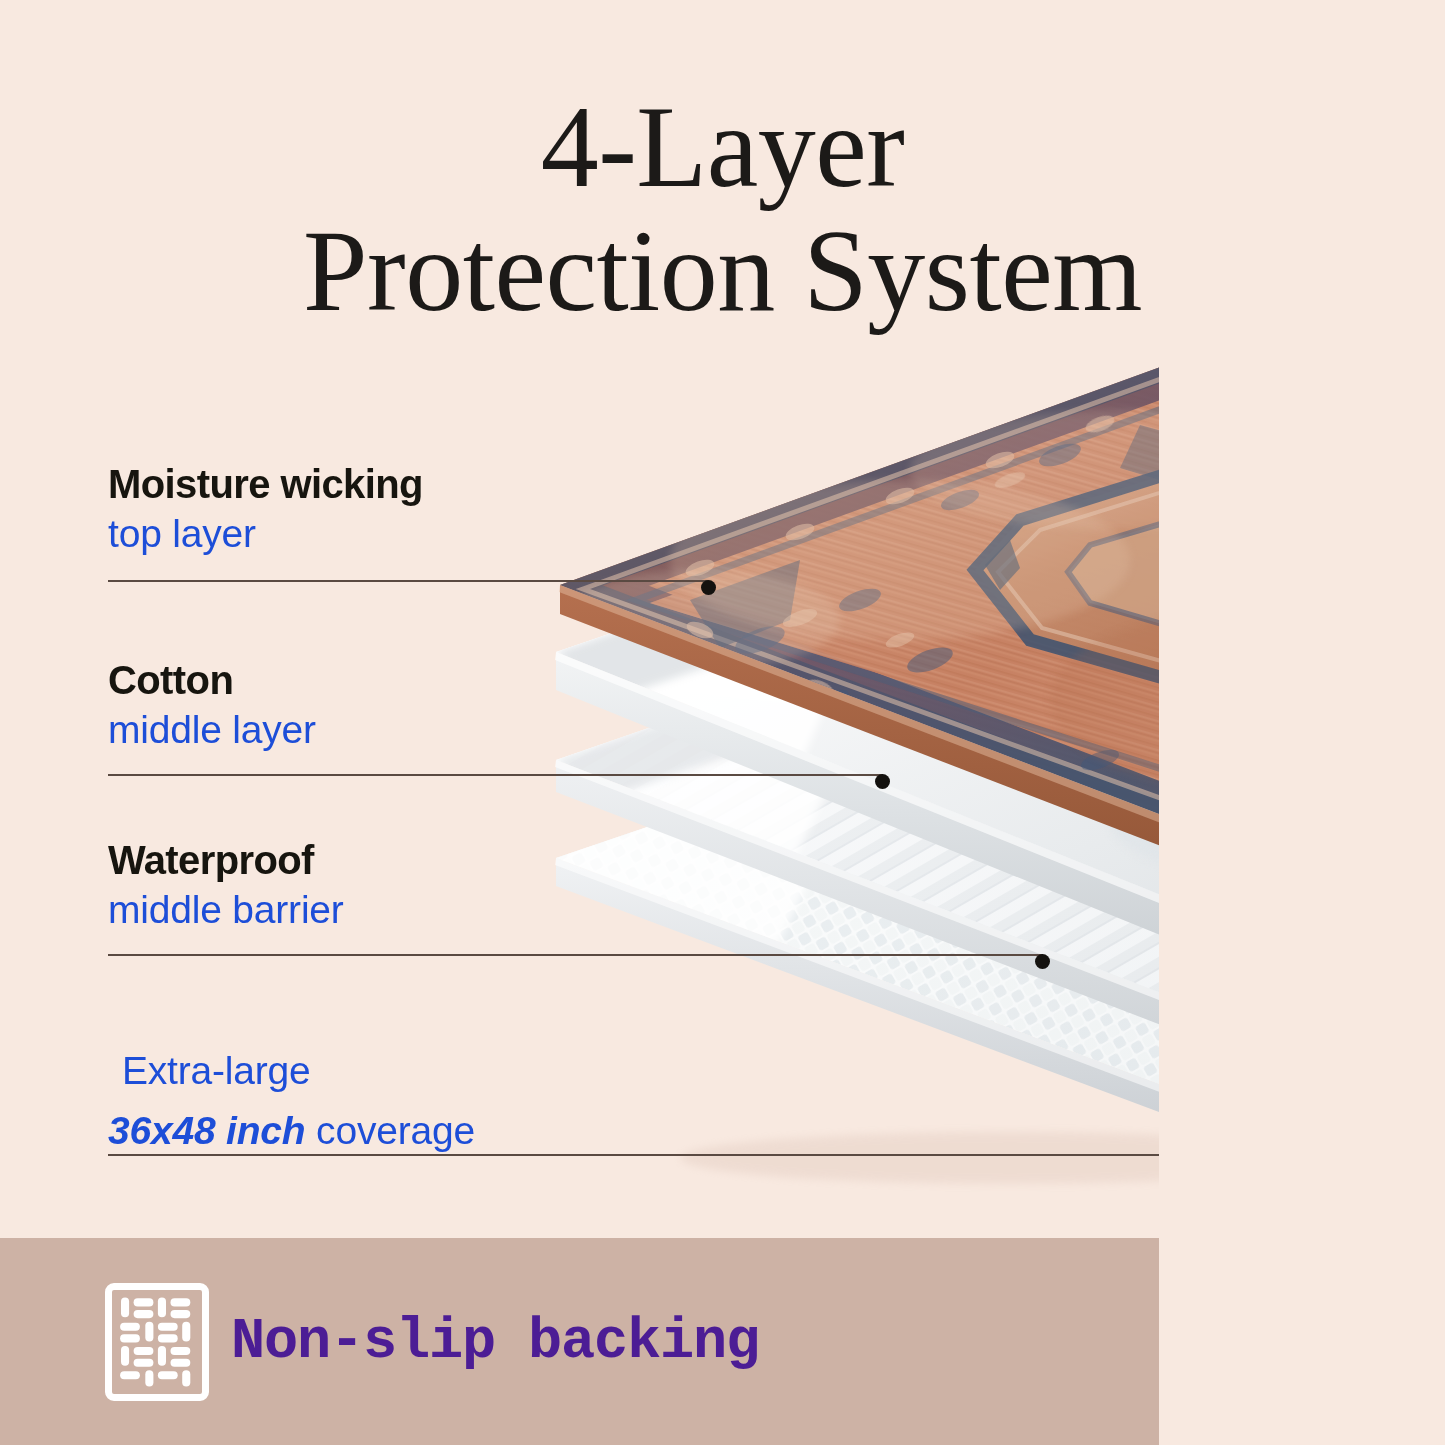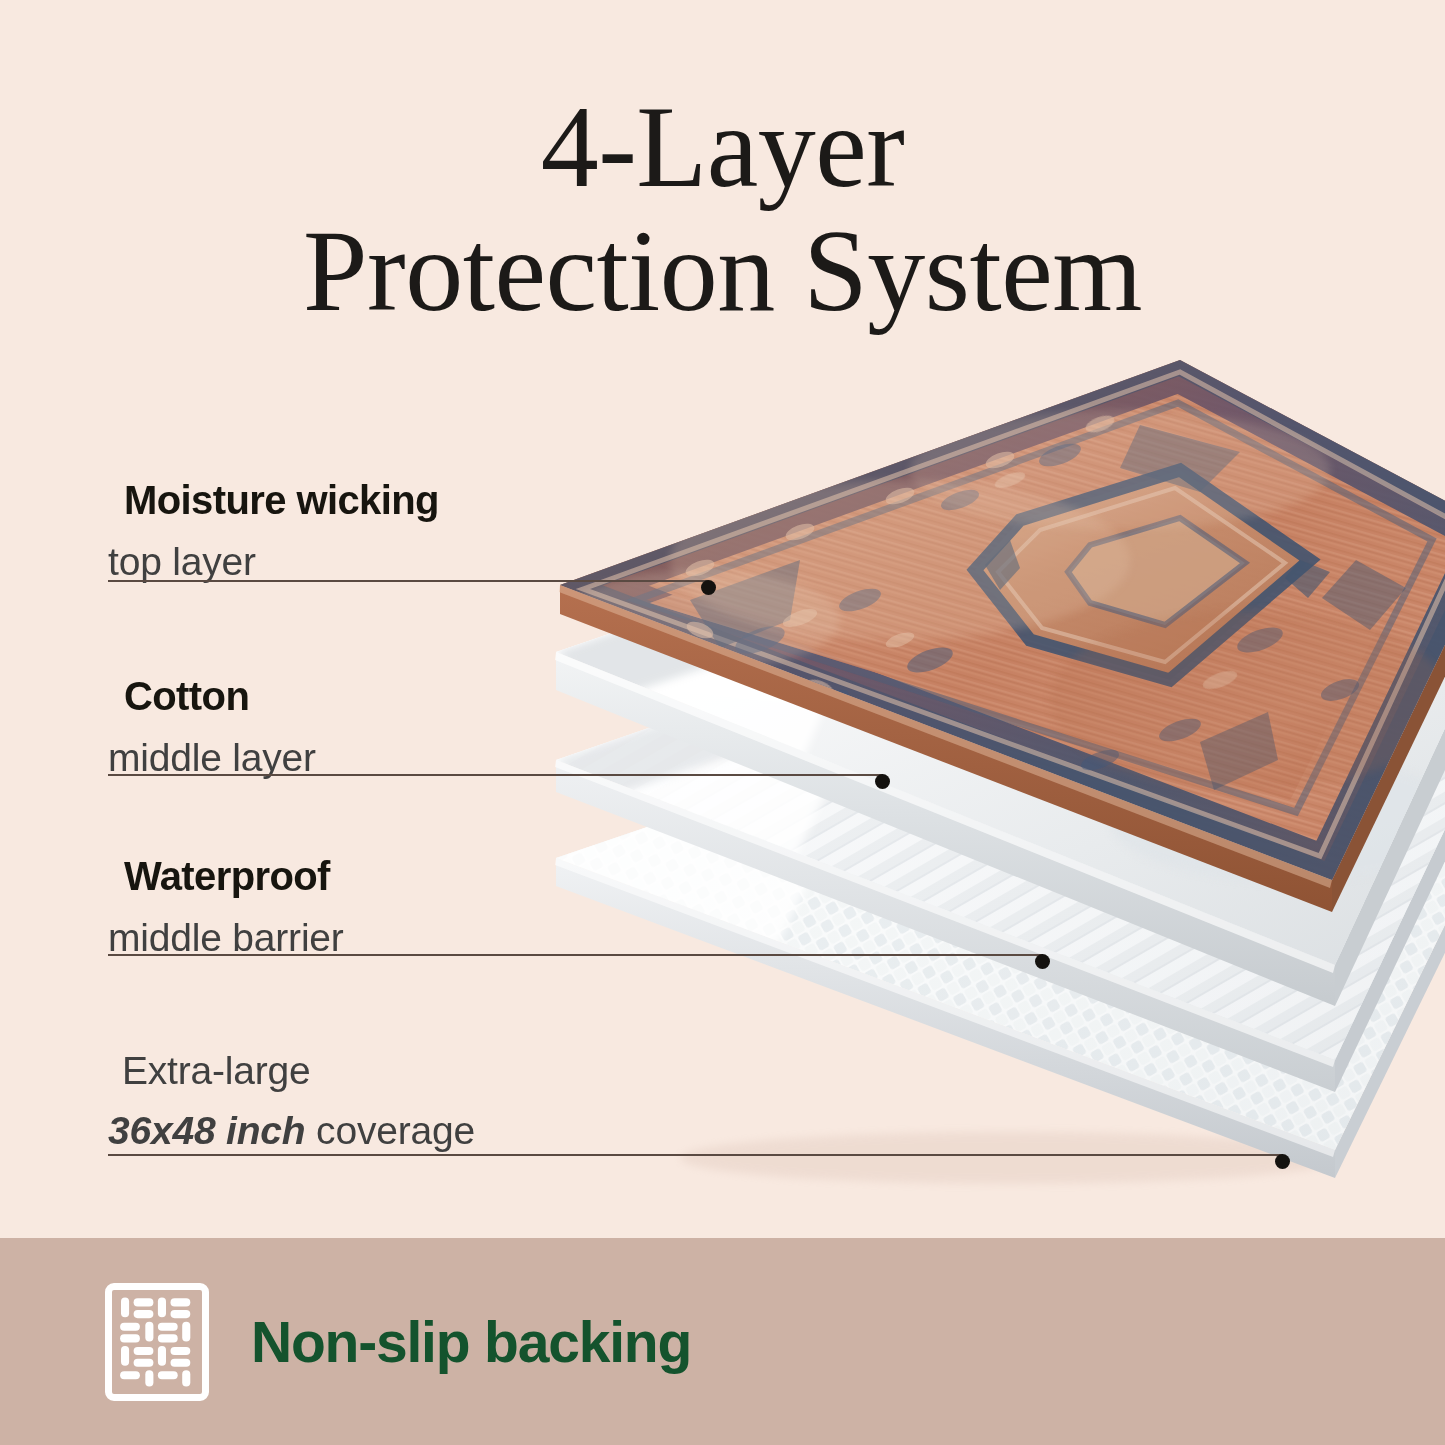--- a/index.html
+++ b/index.html
@@ -3,43 +3,43 @@
 <meta charset="utf-8">
 <style>
   html,body{margin:0;padding:0;}
   body{
     width:1445px;height:1445px;
     background:#F8E9E0;
     font-family:"Liberation Sans", sans-serif;
     overflow:hidden;
     position:relative;
   }
-  #stage{position:absolute;left:0;top:0;width:1445px;height:1445px;overflow:hidden;background:#F8E9E0;}
+  #stage{position:absolute;left:0;top:0;width:1159px;height:1445px;overflow:hidden;background:#F8E9E0;}
 
   
   .title-block{
     position:absolute;left:0;top:88px;width:1445px;
     text-align:center;
     font-family:"Liberation Serif", serif;
     color:#1C1A18;
     line-height:1.02;
     letter-spacing:-0.5px;
   }
   .title-line{display:block;font-size:116px;font-weight:400;}
   .title-line.l2{font-size:116px;margin-top:6px;}
 
   
   .label-group{position:absolute;color:#17150F;}
   .lbl-strong{
     font-size:40px;font-weight:700;letter-spacing:-0.6px;line-height:1.12;
-    margin:16px;
+    margin:0;
   }
   .lbl-sub{
     font-size:39px;font-weight:300;letter-spacing:-0.2px;line-height:1.18;
-    margin:4px 0 0 0;color:#404040;
+    margin:4px 0 0 0;color:#1d4ed8;
   }
   .lbl-sub.light{font-weight:300;}
   .lbl-sub b{font-weight:700;font-style:italic;}
 
   
   .leader{position:absolute;height:2px;background:#5A4A42;}
   .leader-dot{position:absolute;width:15px;height:15px;border-radius:50%;background:#14120F;}
 
   
   .stack{position:absolute;left:0;top:0;width:1445px;height:1445px;pointer-events:none;}
@@ -49,23 +49,23 @@
     position:absolute;left:0;top:1238px;width:1445px;height:207px;
     background:#CDB2A5;
     display:flex;align-items:center;
   }
   .banner-icon{
     width:104px;height:118px;margin-left:105px;flex:0 0 auto;
     border:7px solid #FFFFFF;border-radius:9px;
     position:relative;box-sizing:border-box;
   }
   .banner-text{
-    margin-left:42px;
-    font-size:57px;font-weight:600;letter-spacing:-1.2px;color:#14532d;
-    font-family:Liberation Sans, sans-serif;
+    margin-left:22px;
+    font-size:57px;font-weight:600;letter-spacing:-1.2px;color:#4c1d95;
+    font-family:Liberation Mono, monospace;
   }
 </style>
 </head>
 <body>
 
 <div id="stage">
 
   <svg class="stack" viewBox="0 0 1445 1445" width="1445" height="1445" aria-hidden="true">
     <defs>
 

